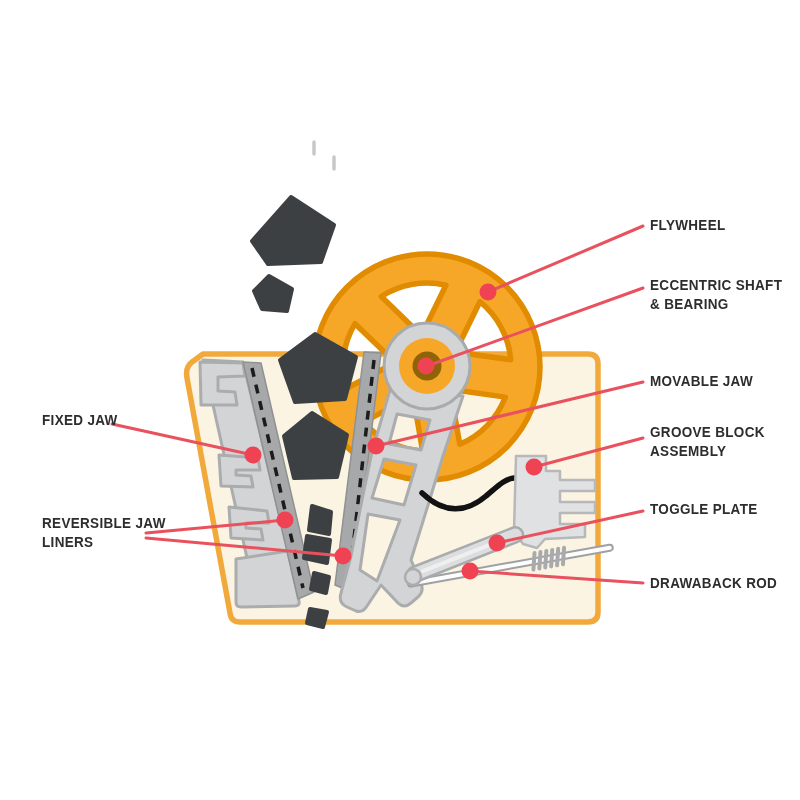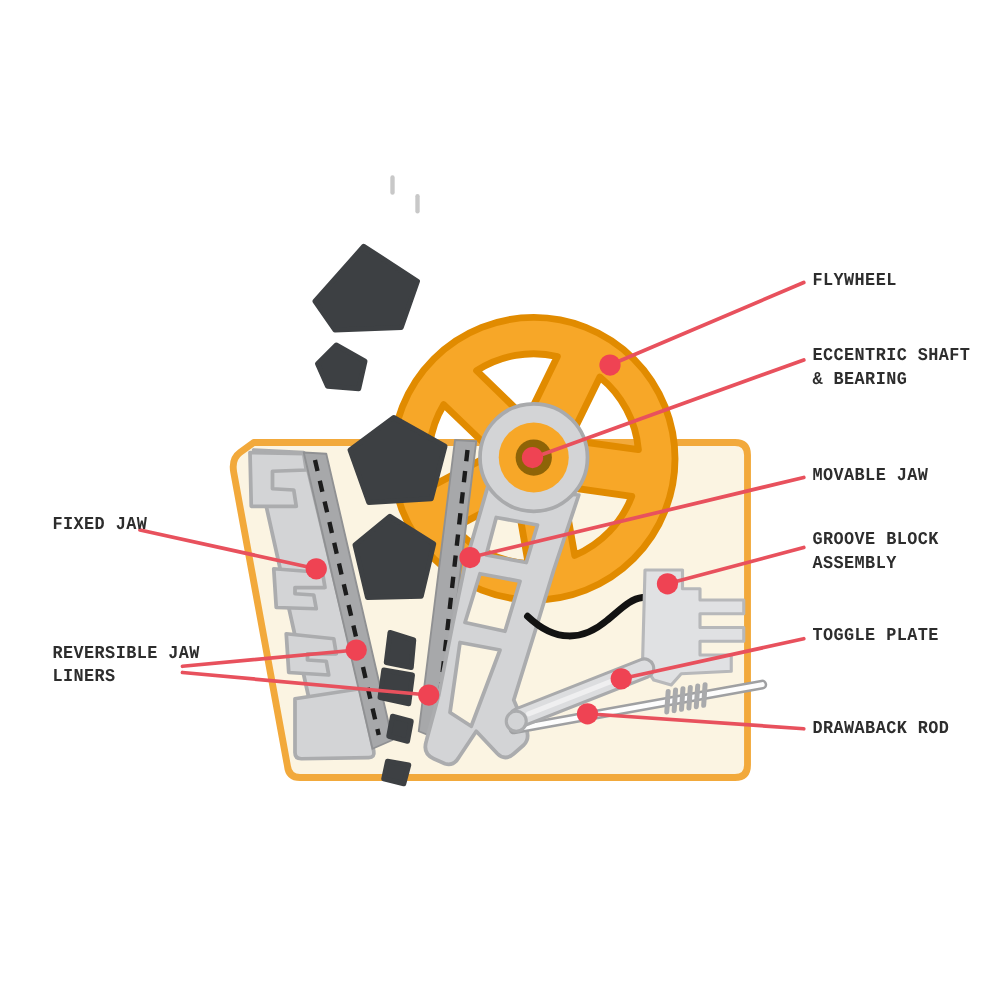--- a/index.html
+++ b/index.html
@@ -1,18 +1,18 @@
 <!DOCTYPE html>
 <html><head>
 <meta charset="utf-8">
 <style>
   html,body{margin:0;padding:0;background:#ffffff;}
   .stage{
     position:relative;width:800px;height:800px;background:#ffffff;overflow:hidden;
-    font-family:Liberation Mono, monospace;
+    font-family:Liberation Sans, sans-serif;
   }
   .stage svg{position:absolute;left:0;top:0;}
   .lbl{
     position:absolute;
     font-weight:700;font-size:14.5px;line-height:1.33;letter-spacing:.35px;
     color:#2d2d2d;white-space:pre-line;
     transform:scaleX(.93);transform-origin:0 0;
   }
   .lbl-flywheel  {left:650px;top:216px;}
   .lbl-eccentric {left:650px;top:276px;}

